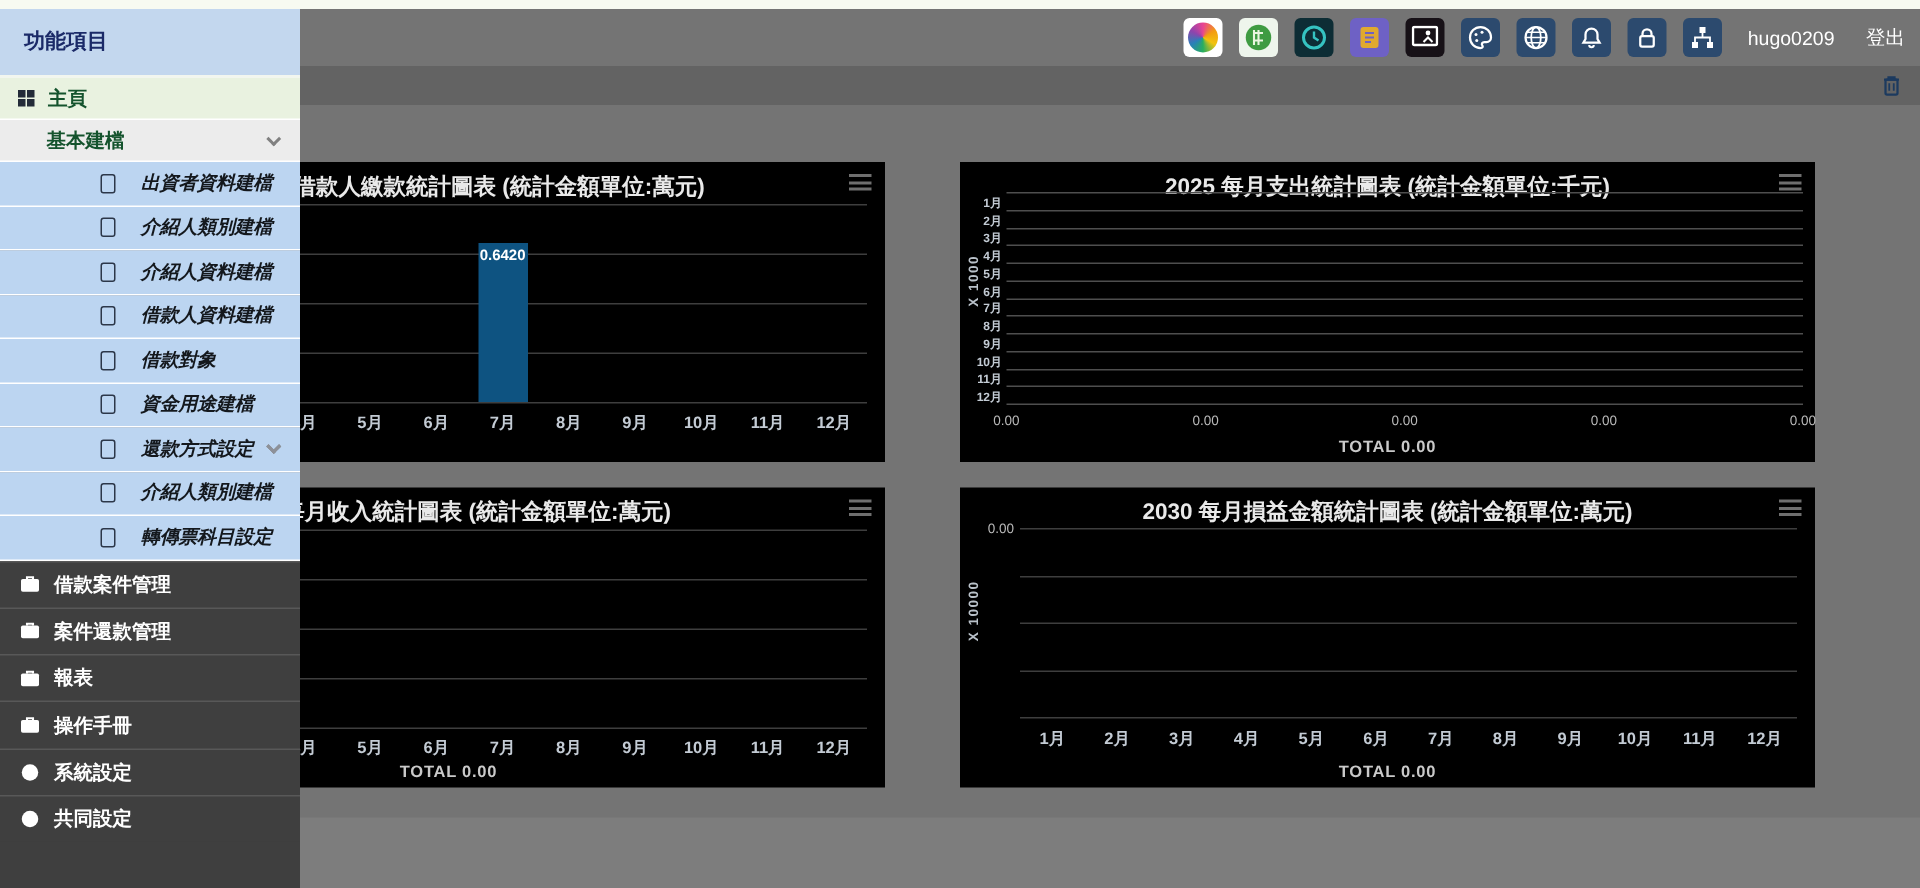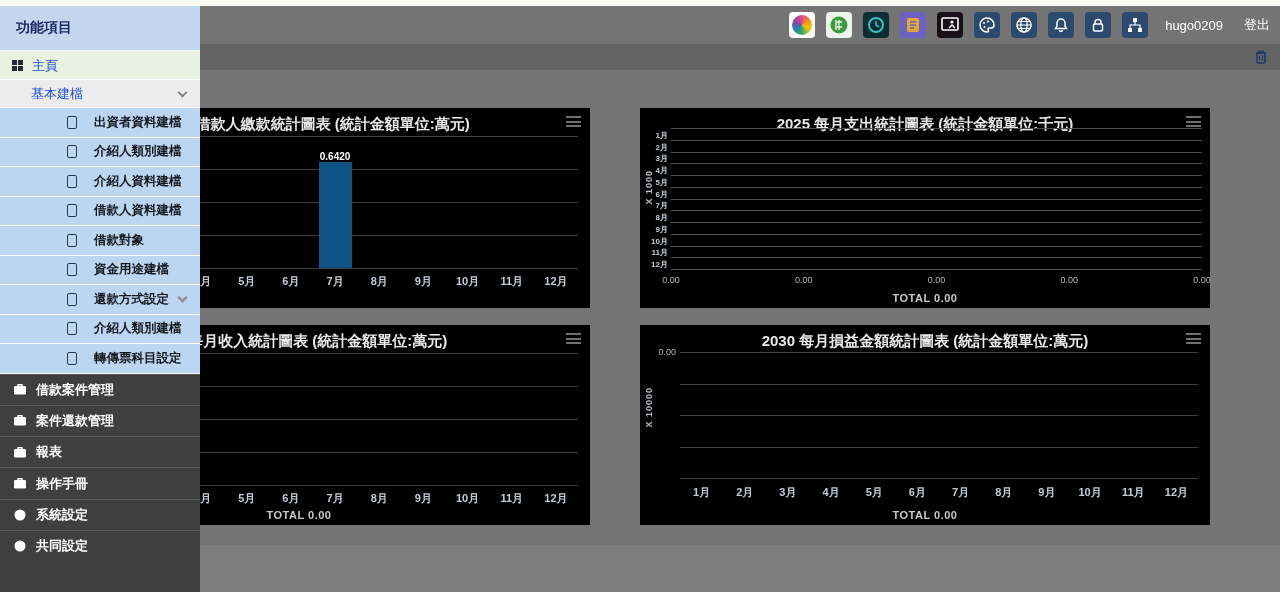--- a/index.html
+++ b/index.html
@@ -19,28 +19,28 @@
     justify-content:center; cursor:pointer; flex:0 0 auto; }
   #top-bar .user { color:#ffffff; font-size:13px; margin-left:6px; }
   #top-bar .logout { color:#ffffff; font-size:13px; margin-left:10px; cursor:pointer; }
 
   
   #sidebar { left:0; top:6px; width:200px; height:586px; z-index:10; background:#3f3f3f; }
   #sb-title { height:46px; background:#c3d7ee; color:#1b2a68; font-weight:bold; font-size:14px;
     display:flex; align-items:center; padding-left:16px; border-bottom:2px solid #f2f6ef; }
   .sb-row { display:flex; align-items:center; position:relative; cursor:pointer; }
   #sb-home { height:28px; background:#e9f2e0; border-bottom:1px solid #ffffff; }
-  #sb-home .lbl, #sb-basic .lbl { color:#1d4ed8; font-weight:normal; font-size:13px; margin-left:9px; }
+  #sb-home .lbl, #sb-basic .lbl { color:#14532d; font-weight:bold; font-size:13px; margin-left:9px; }
   #sb-basic { height:28px; background:#ececec; border-bottom:1px solid #ffffff; }
   #sb-basic .lbl { margin-left:31px; }
   .grid-ic { width:11px; height:11px; margin-left:12px; display:grid;
     grid-template-columns:5px 5px; grid-template-rows:5px 5px; gap:1px; }
   .grid-ic i { background:#232b38; }
   .sub-row { height:29.5px; background:#bcd5f1; border-bottom:1px solid #ffffff;
-    display:flex; align-items:center; cursor:pointer; }
+    display:flex; align-items:center; cursor:pointer;font-style:italic; }
   .doc-ic { width:10px; height:13px; border:1.5px solid #2c3749; border-radius:2px; margin-left:67px; }
   .sub-row .lbl { color:#14181d; font-weight:bold; font-size:12.5px; margin-left:17px; }
   .dark-row { height:31.3px; background:#3f3f3f; border-top:1px solid #585858;
     display:flex; align-items:center; cursor:pointer; }
   .dark-row .lbl { color:#ffffff; font-weight:bold; font-size:13px; margin-left:9px; }
   .dark-row .ic { margin-left:13px; width:14px; display:flex; justify-content:center; }
   .chev { position:absolute; right:14px; top:50%; width:7px; height:7px;
     border-right:2px solid #8d9199; border-bottom:2px solid #8d9199;
     transform:translateY(-70%) rotate(45deg); }
   #sb-basic .chev { border-color:#808080; }
@@ -171,21 +171,21 @@
       <div class="gline" style="left: 40px; top: 127px; width: 530px;"></div>
       <div class="gline" style="left: 40px; top: 160px; width: 530px;"></div>
       <div class="m-lbl" style="left: 45.0833px; top: 166px;">1月</div>
       <div class="m-lbl" style="left: 89.25px; top: 166px;">2月</div>
       <div class="m-lbl" style="left: 133.417px; top: 166px;">3月</div>
       <div class="m-lbl" style="left: 177.583px; top: 166px;">4月</div>
       <div class="m-lbl" style="left: 221.75px; top: 166px;">5月</div>
       <div class="m-lbl" style="left: 265.917px; top: 166px;">6月</div>
       <div class="m-lbl" style="left: 310.083px; top: 166px;">7月</div>
       <div class="bar" style="left: 310.583px; top: 54.07px; width: 33px; height: 105.93px; background: rgb(14, 83, 129);"></div>
-      <div class="bar-val" style="left: 297.083px; top: 43px;">0.6420</div>
+      <div class="bar-val" style="left: 297.083px; top: 57px;">0.6420</div>
       <div class="m-lbl" style="left: 354.25px; top: 166px;">8月</div>
       <div class="m-lbl" style="left: 398.417px; top: 166px;">9月</div>
       <div class="m-lbl" style="left: 442.583px; top: 166px;">10月</div>
       <div class="m-lbl" style="left: 486.75px; top: 166px;">11月</div>
       <div class="m-lbl" style="left: 530.917px; top: 166px;">12月</div>
     </div>
 </div>
 <div id="panel-1" class="panel">
   <div class="c-title">2025 每月支出統計圖表 (統計金額單位:千元)</div>
   <div class="burger">

